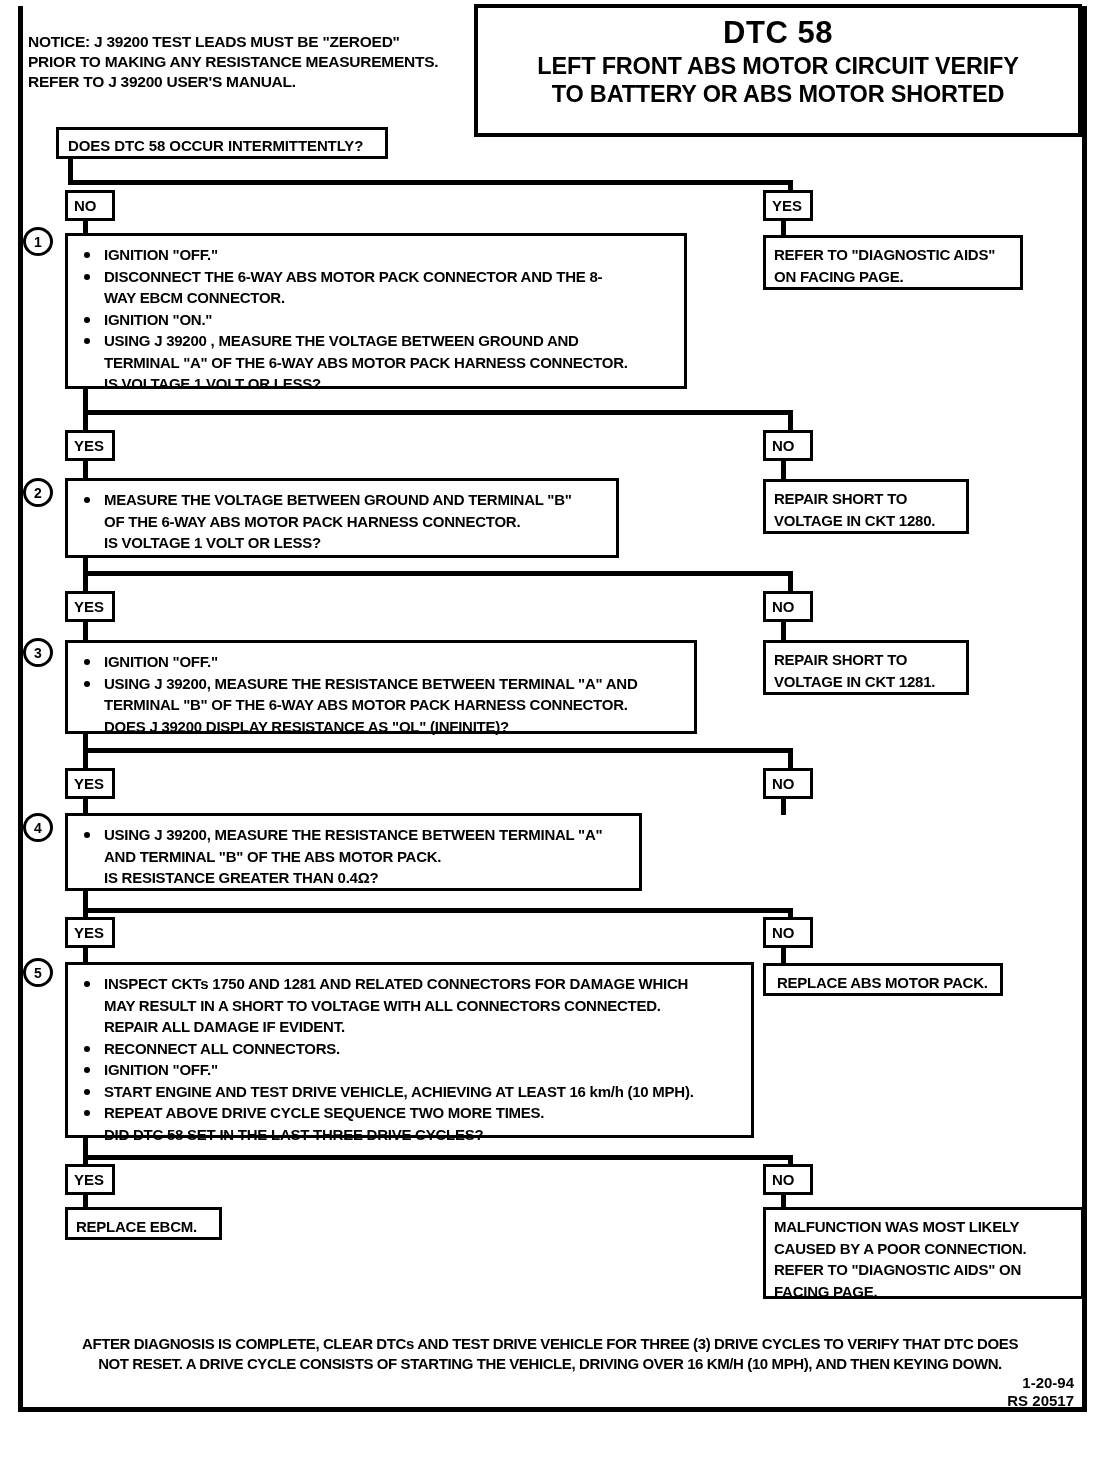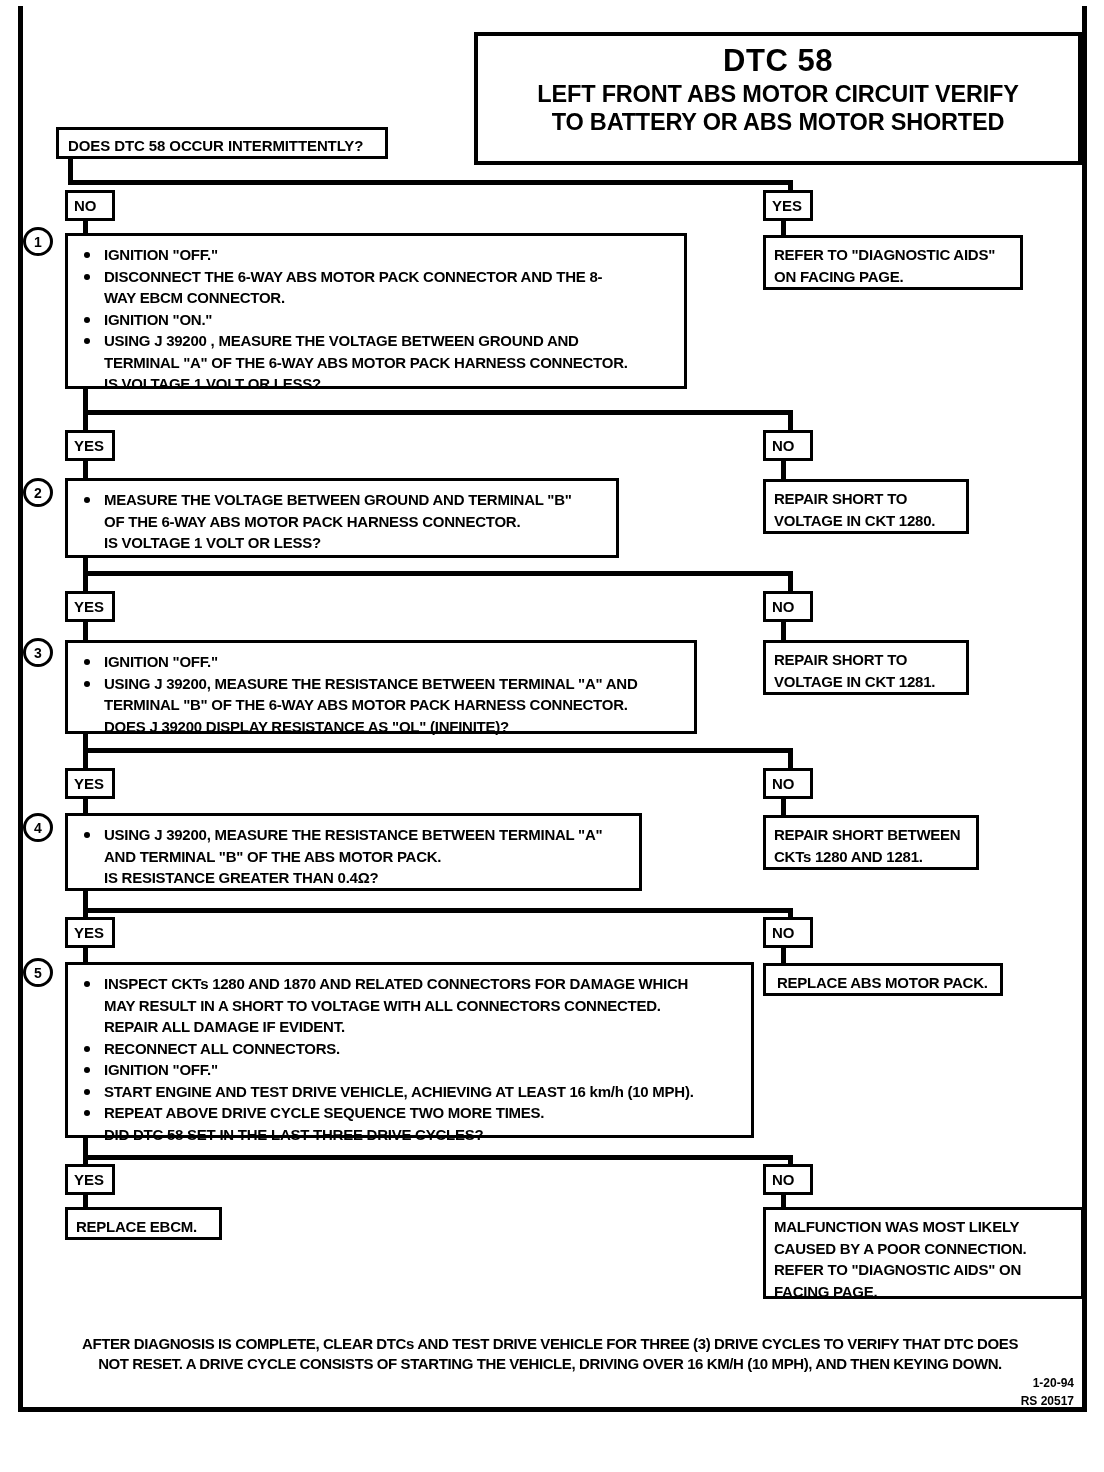--- a/index.html
+++ b/index.html
@@ -141,38 +141,41 @@
     position: absolute;
     font-size: 15px;
     font-weight: bold;
     line-height: 20px;
     letter-spacing: -0.4px;
     white-space: pre-line;
     text-align: center;
   }
   .stamp {
     position: absolute;
-    font-size: 12px;
+    font-size: 15px;
     font-weight: bold;
     line-height: 18px;
     text-align: right;
     white-space: pre-line;
   }
 </style>
 </head>
 <body>
 
 <div id="page">
 
   <div class="frame-left"></div>
   <div class="frame-right"></div>
   <div class="frame-bottom"></div>
 
-
-  <div class="title-box" style="left:474px; top:4px; width:608px; height:133px;margin-top:28px;">
+  <div class="notice" style="left:28px; top:32px; width:470px;">NOTICE:   J 39200 TEST LEADS MUST BE "ZEROED"
+PRIOR TO MAKING ANY RESISTANCE MEASUREMENTS.
+REFER TO J 39200 USER'S MANUAL.</div>
+
+  <div class="title-box" style="left:474px; top:4px; width:608px; height:133px;">
     <div class="title-dtc">DTC 58</div>
     <div class="title-sub">LEFT FRONT ABS MOTOR CIRCUIT VERIFY</div>
     <div class="title-sub">TO BATTERY OR ABS MOTOR SHORTED</div>
   </div>
 
   <div class="box q-box" style="left:56px; top:127px; width:332px; height:32px;">DOES DTC 58 OCCUR INTERMITTENTLY?</div>
 
   <div class="ln" style="left:68px; top:159px; width:5px; height:26px;"></div>
   <div class="ln" style="left:68px; top:180px; width:725px; height:5px;"></div>
   <div class="ln" style="left:788px; top:180px; width:5px; height:12px;"></div>
@@ -256,37 +259,35 @@
 
   <div class="stepnum" style="left:23px; top:813px;">4</div>
   <div class="step-box" style="left:65px; top:813px; width:577px; height:78px;">
     <ul>
       <li>USING J 39200, MEASURE THE RESISTANCE BETWEEN TERMINAL "A"
 AND TERMINAL "B" OF THE ABS MOTOR PACK.
 IS RESISTANCE GREATER THAN 0.4Ω?</li>
     </ul>
   </div>
 
-  <div class="result-box" style="left:763px; top:815px; width:216px; height:55px;">REPAIR SHORT BETWEEN
-CKTs 1280 AND 1281.</div>
 
   <div class="ln" style="left:83px; top:891px; width:5px; height:36px;"></div>
   <div class="ln" style="left:83px; top:908px; width:710px; height:5px;"></div>
   <div class="ln" style="left:788px; top:908px; width:5px; height:9px;"></div>
 
   <div class="yn" style="left:65px; top:917px;">YES</div>
   <div class="yn" style="left:763px; top:917px;">NO</div>
 
   <div class="ln" style="left:83px; top:948px; width:5px; height:16px;"></div>
   <div class="ln" style="left:781px; top:948px; width:5px; height:16px;"></div>
 
   <div class="stepnum" style="left:23px; top:958px;">5</div>
   <div class="step-box" style="left:65px; top:962px; width:689px; height:176px;">
     <ul>
-      <li>INSPECT CKTs 1280 AND 1870 AND RELATED CONNECTORS FOR DAMAGE WHICH
+      <li>INSPECT CKTs 1750 AND 1281 AND RELATED CONNECTORS FOR DAMAGE WHICH
 MAY RESULT IN A SHORT TO VOLTAGE WITH ALL CONNECTORS CONNECTED.
 REPAIR ALL DAMAGE IF EVIDENT.</li>
       <li>RECONNECT ALL CONNECTORS.</li>
       <li>IGNITION "OFF."</li>
       <li>START ENGINE AND TEST DRIVE VEHICLE, ACHIEVING AT LEAST 16 km/h (10 MPH).</li>
       <li>REPEAT ABOVE DRIVE CYCLE SEQUENCE TWO MORE TIMES.
 DID DTC 58 SET IN THE LAST THREE DRIVE CYCLES?</li>
     </ul>
   </div>
 

